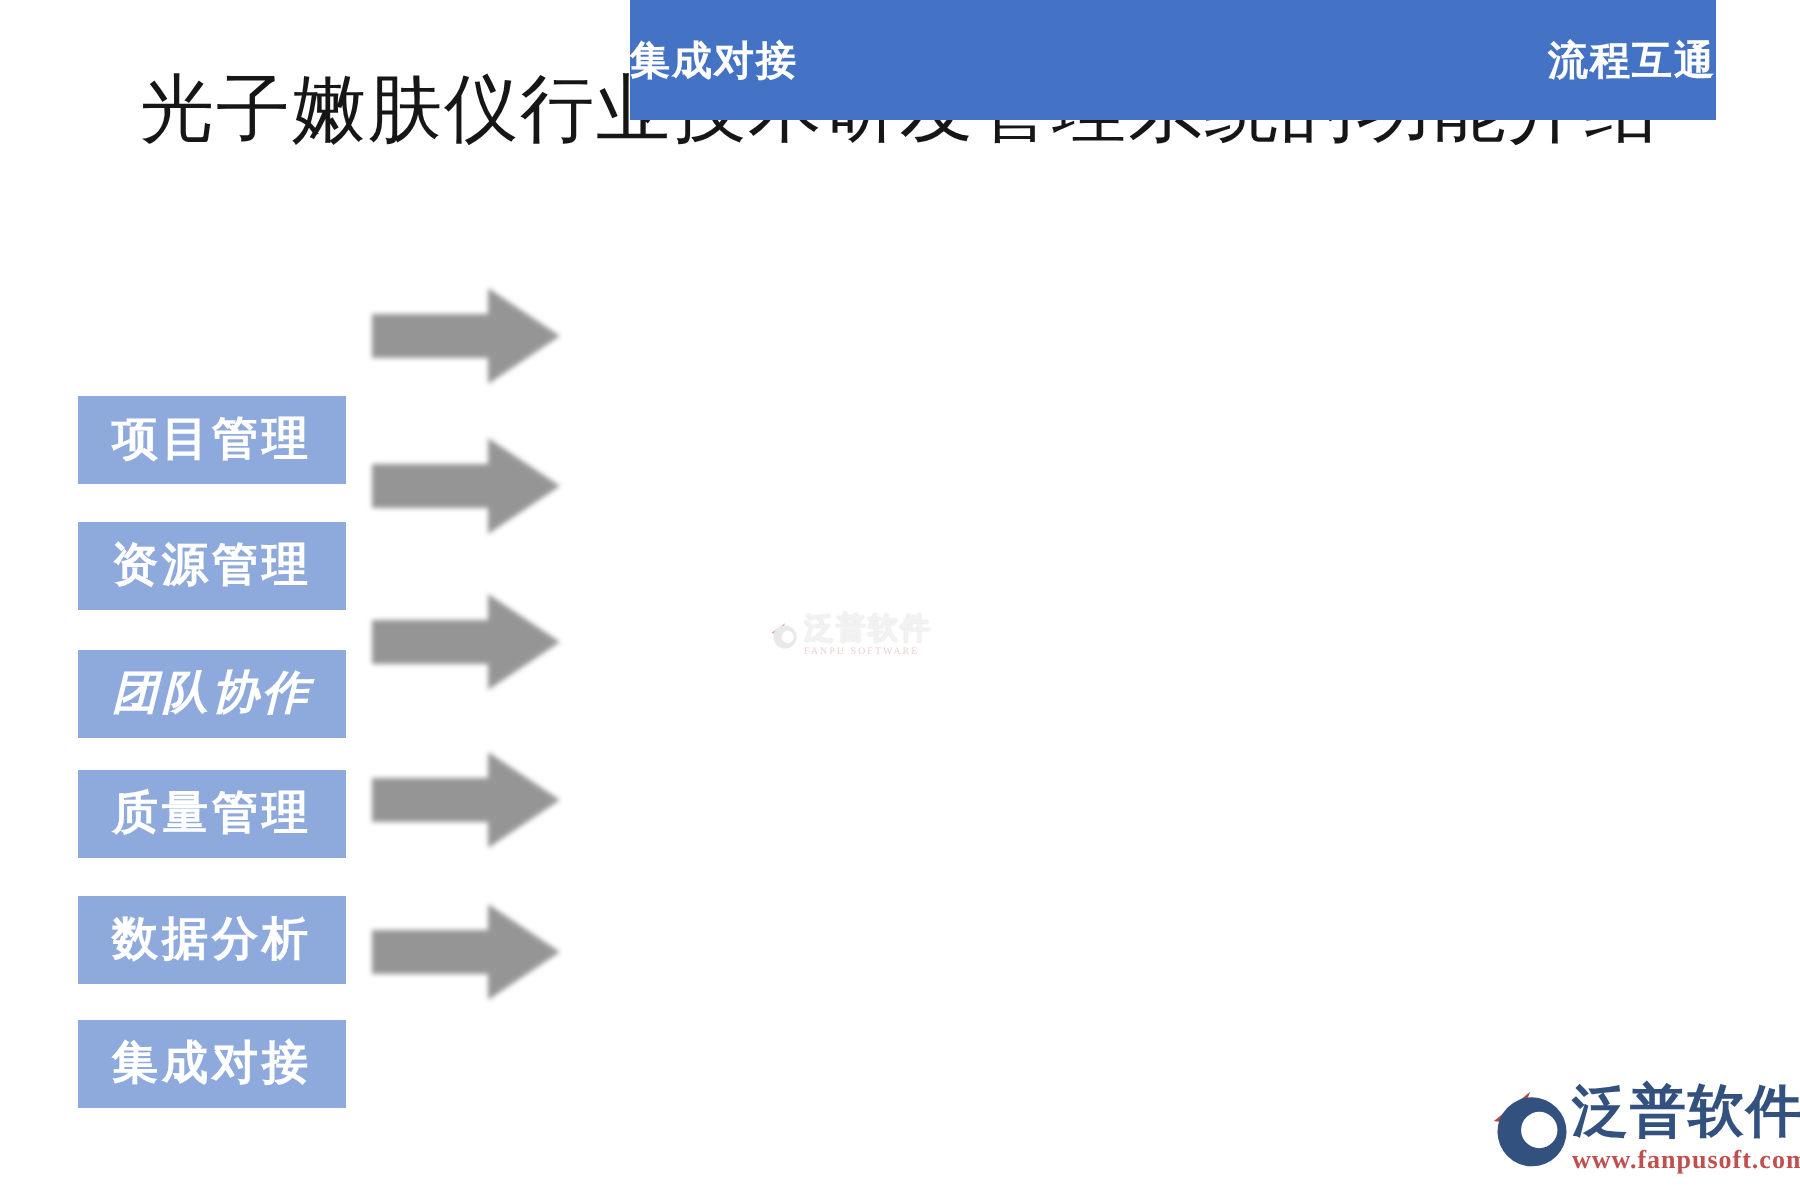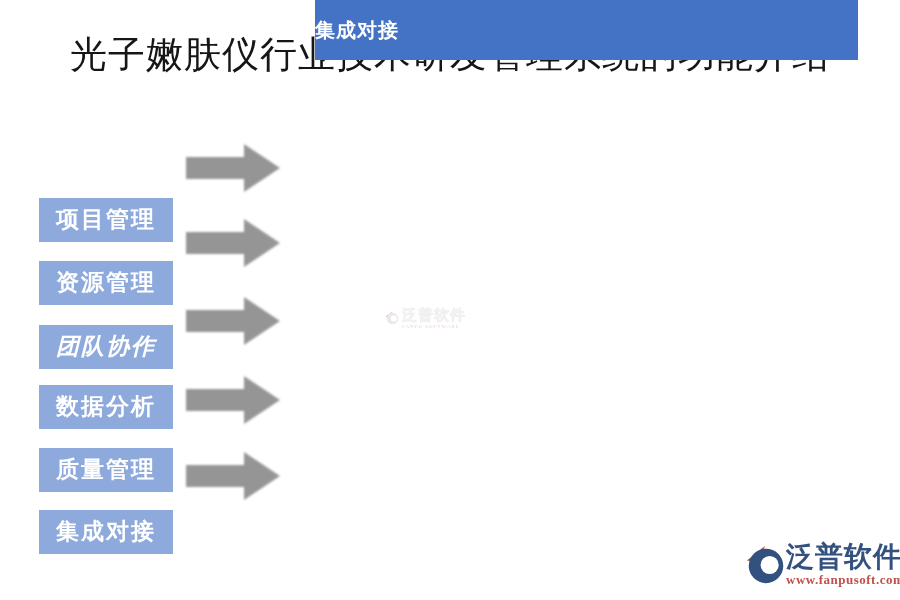--- a/index.html
+++ b/index.html
@@ -77,22 +77,22 @@
 </head>
 <body>
 
 <div id="canvas">
 
   <div class="page-title">光子嫩肤仪行业技术研发管理系统的功能介绍</div>
 
   <div class="side-box">项目管理</div>
   <div class="side-box">资源管理</div>
   <div class="side-box">团队协作</div>
+  <div class="side-box">质量管理</div>
   <div class="side-box">数据分析</div>
-  <div class="side-box">质量管理</div>
   <div class="side-box">集成对接</div>
 
   <svg class="arrow" viewBox="0 0 96 52">
     <polygon points="0,15 58,15 58,2 94,26 58,50 58,37 0,37" fill="#8E8E8E"></polygon>
   </svg>
   <svg class="arrow" viewBox="0 0 96 52">
     <polygon points="0,15 58,15 58,2 94,26 58,50 58,37 0,37" fill="#8E8E8E"></polygon>
   </svg>
   <svg class="arrow" viewBox="0 0 96 52">
     <polygon points="0,15 58,15 58,2 94,26 58,50 58,37 0,37" fill="#8E8E8E"></polygon>
@@ -129,20 +129,21 @@
     <span>质量管控</span>
     <span>质量报告</span>
     <span>质量检查</span>
   </div>
   <div class="bar">
     <span>项目进度</span>
     <span>技术指标</span>
   </div>
   <div class="bar">
     <span>集成对接</span>
+    <span>流程互通</span>
   </div>
 
   <div class="watermark">
     <svg class="wm-icon" viewBox="0 0 44 44">
       <path fill="#C0504D" d="M2 16 L22 2 L15 19 Z"></path>
       <path fill="#d8d8d8" fill-rule="evenodd" d="M22 5 a17 17 0 1 0 17 17 a17 17 0 0 0 -17 -17 Z M26 13 a9 9 0 1 1 -9 9 a9 9 0 0 1 9 -9 Z"></path>
     </svg>
     <div class="wm-text">
       <span class="wm-brand">泛普软件</span>
       <span class="wm-sub">FANPU SOFTWARE</span>

